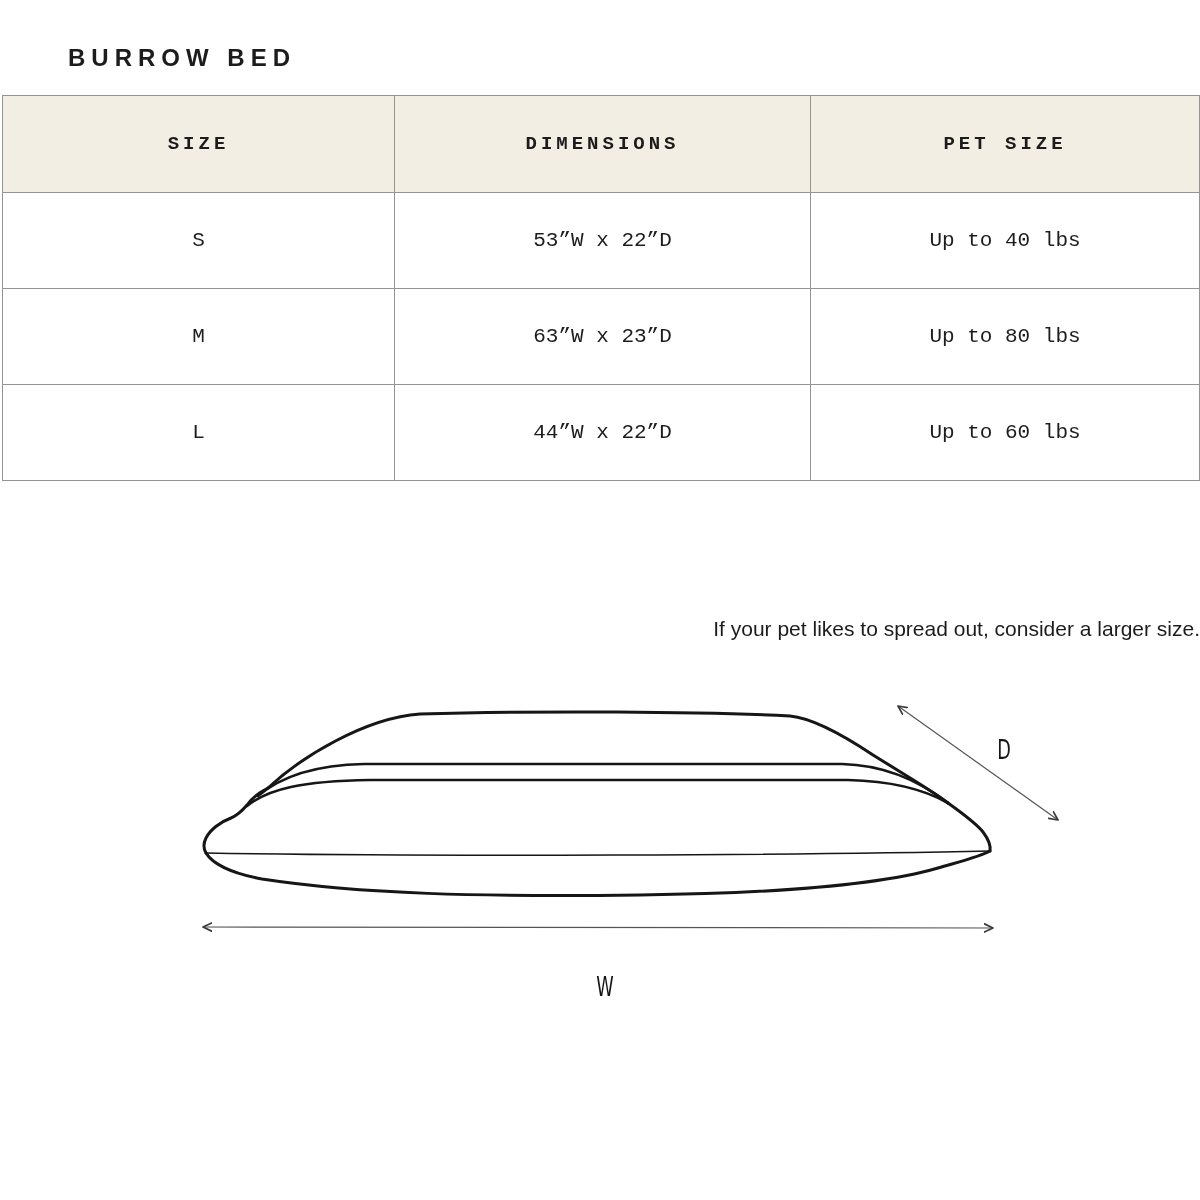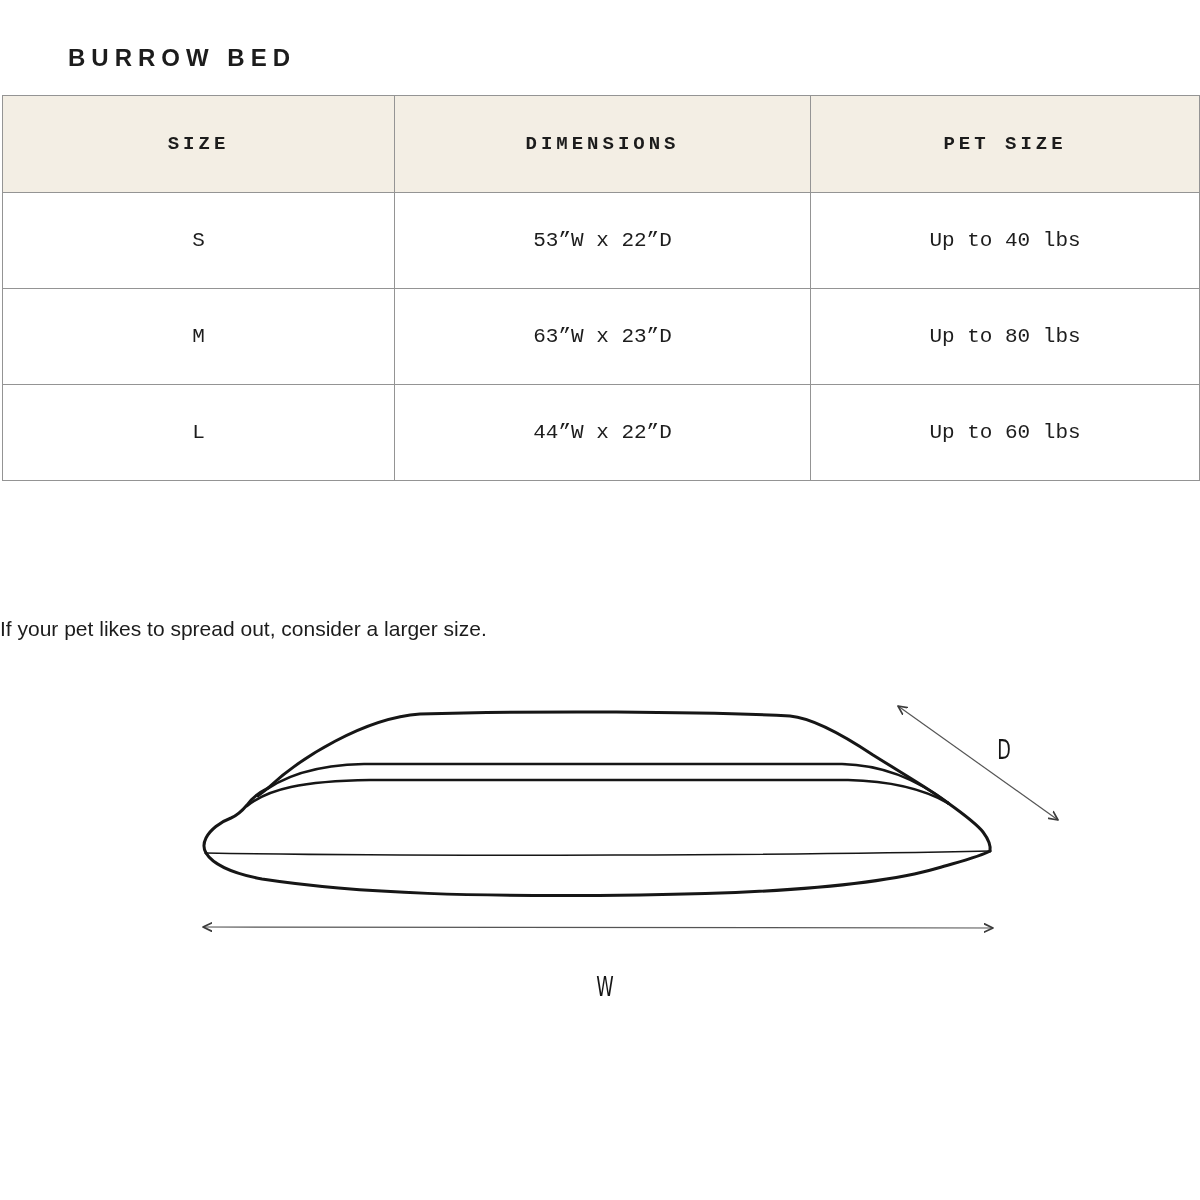--- a/index.html
+++ b/index.html
@@ -22,21 +22,21 @@
     font-family:Liberation Mono, monospace;
   }
   .size-table th{
     background:#f3eee4;font-size:19px;font-weight:700;letter-spacing:4px;
     height:96px;color:#1c1c1c;
   }
   .size-table td{
     background:#ffffff;font-size:21px;font-weight:400;height:95px;color:#1d1d1d;
   }
   .note{
-    position:absolute;top:617px;left:0;width:1200px;text-align:left;
+    position:absolute;top:617px;left:0;width:1200px;text-align:right;
     font-size:21px;color:#1c1c1c;
   }
   .diagram-svg{position:absolute;top:680px;left:0;}
   .dim-label{
     position:absolute;font-size:26px;color:#161616;
     font-family:"DejaVu Sans",sans-serif;
     transform:scaleX(0.68);transform-origin:center center;
     text-align:center;width:40px;
   }
   .dim-label-d{left:984px;top:735px;}

